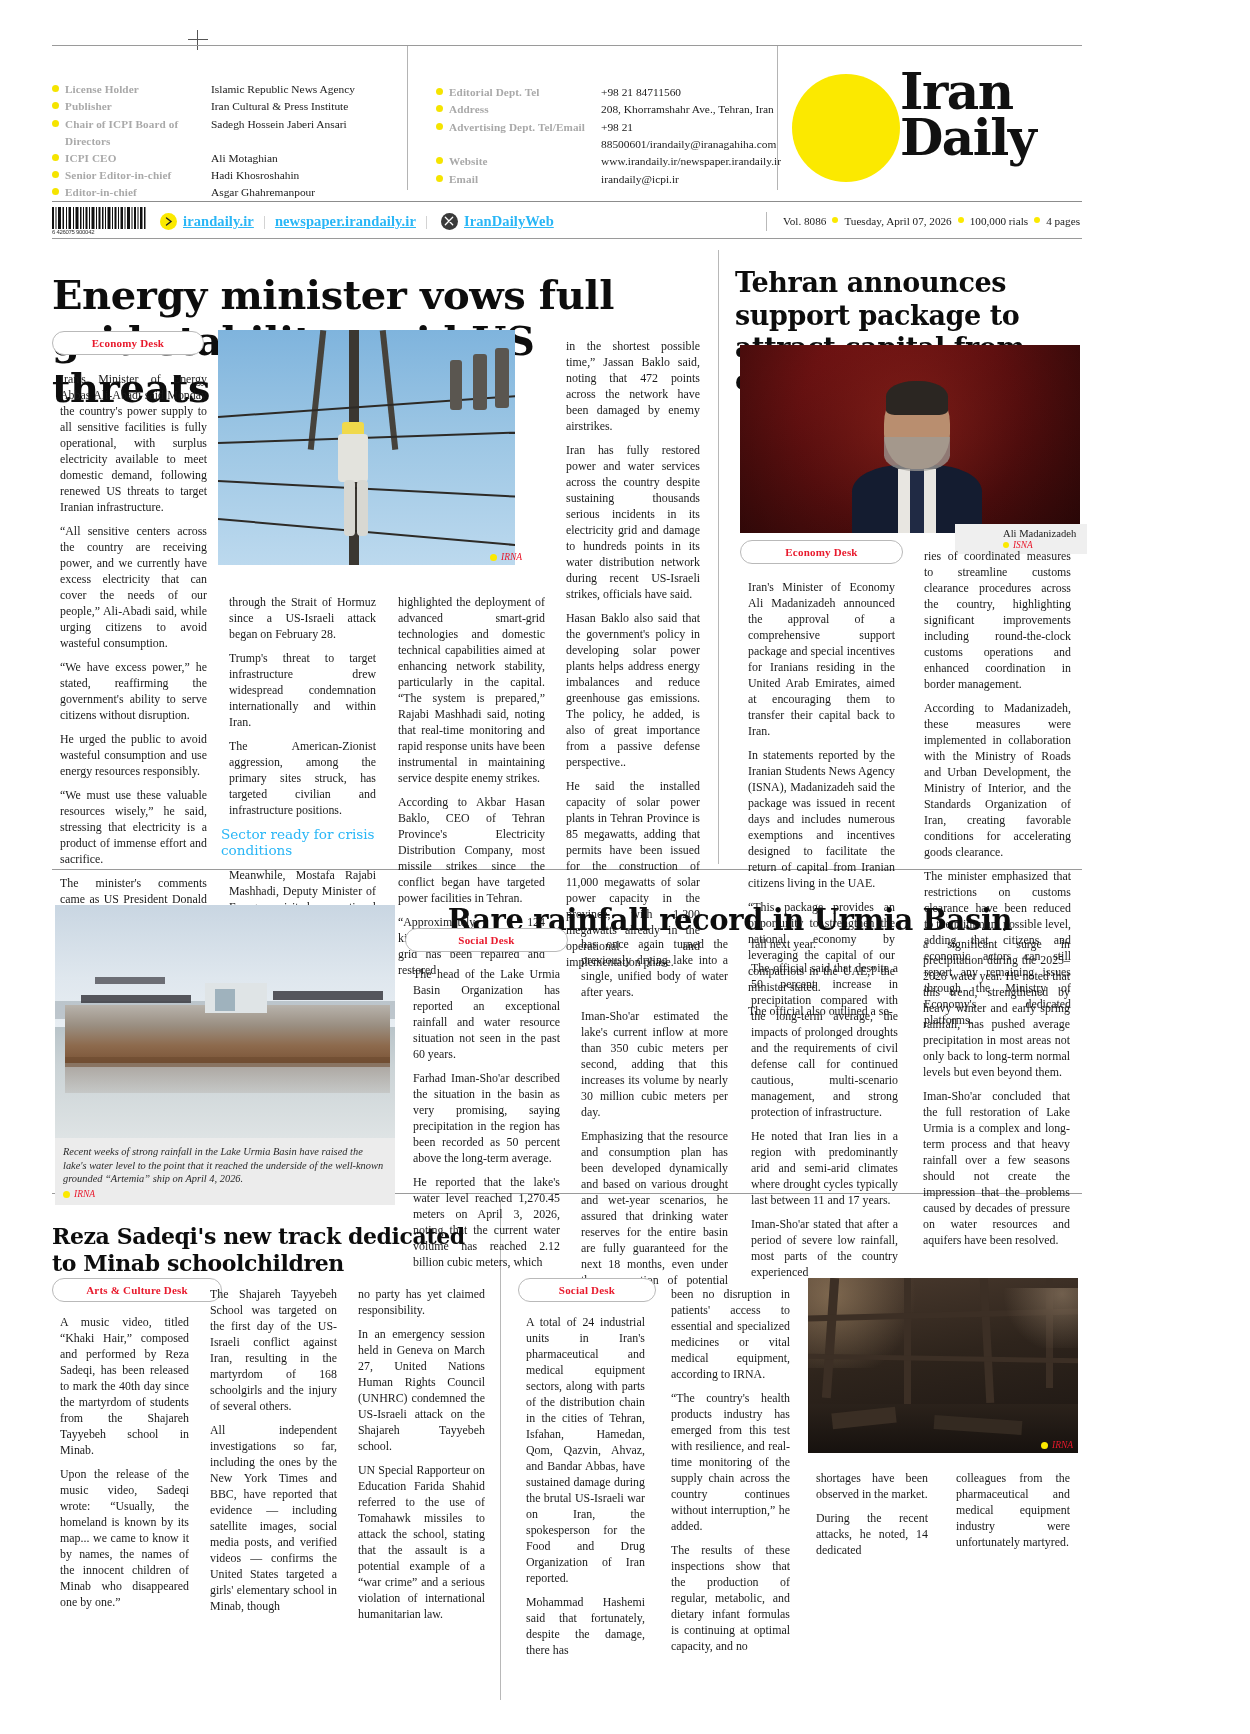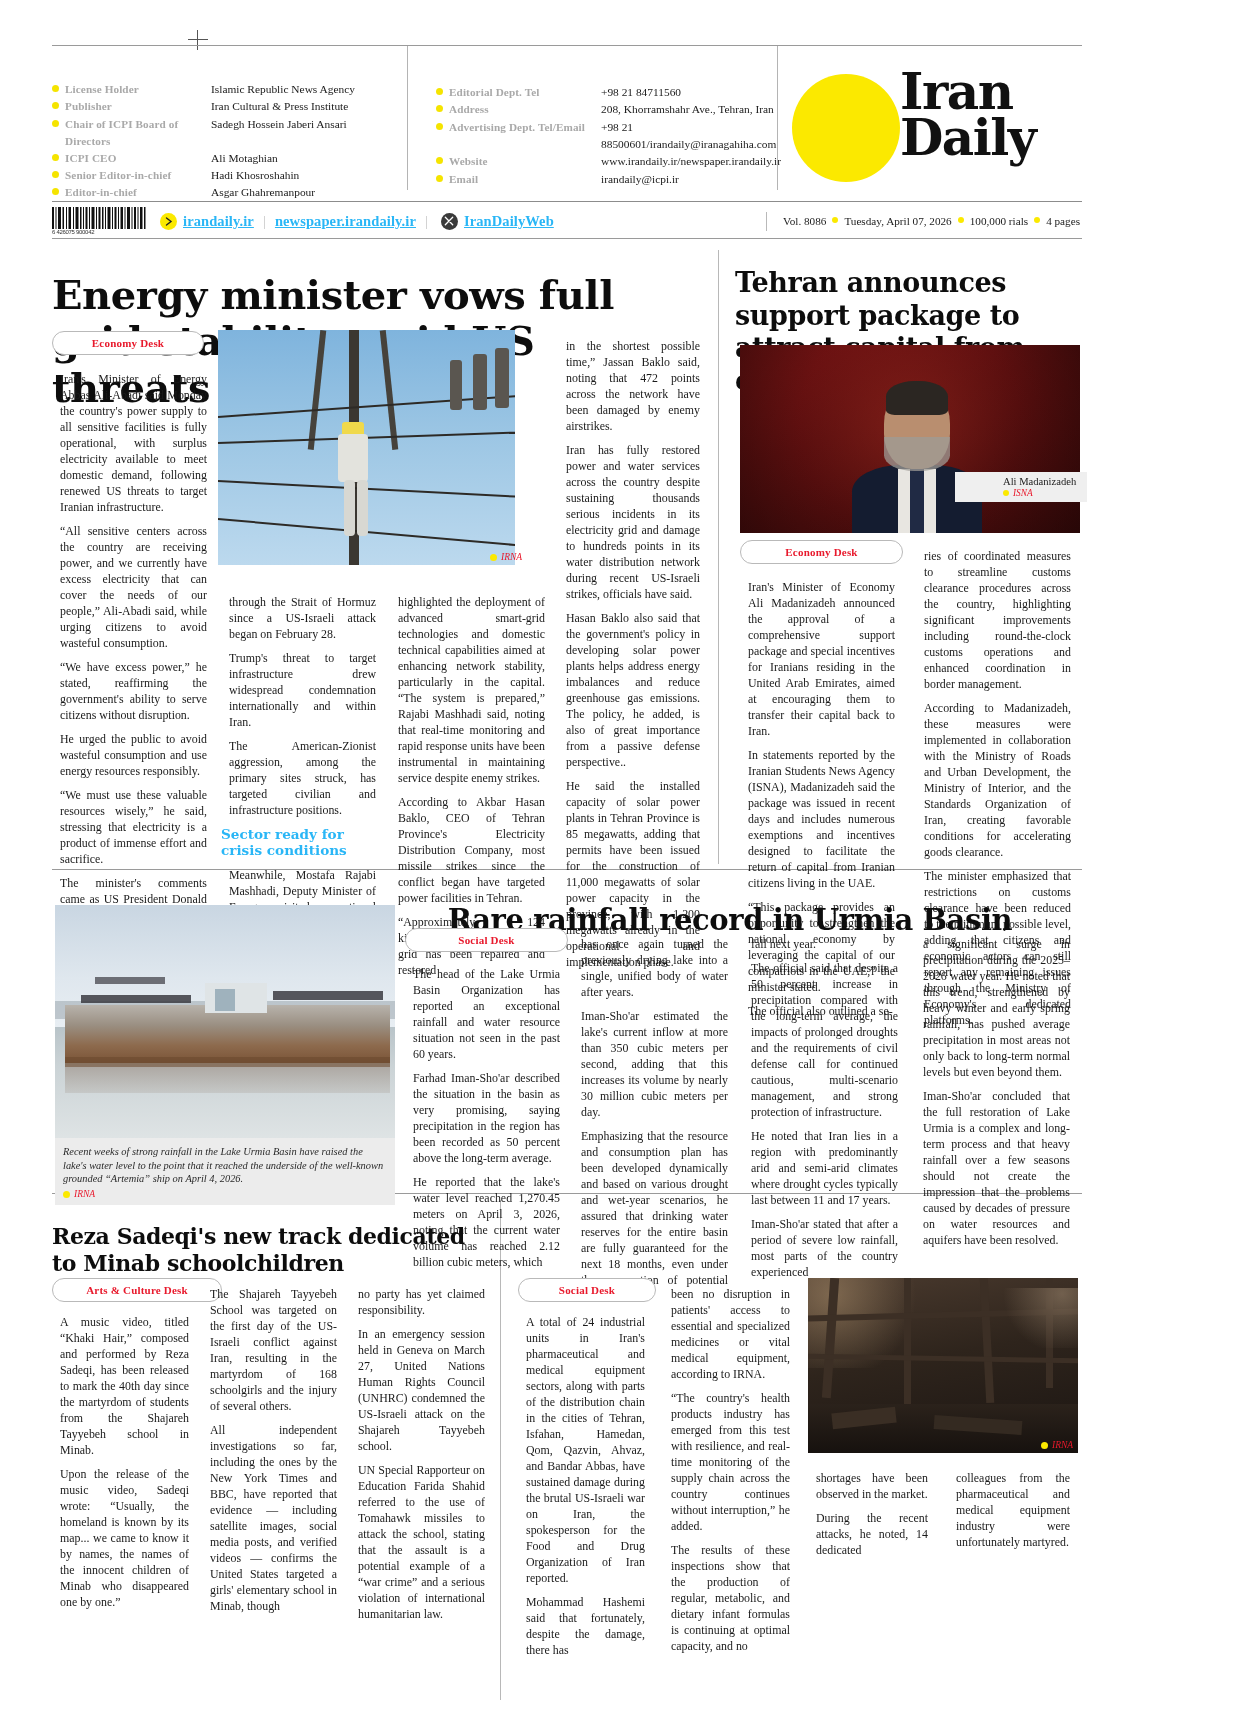--- a/index.html
+++ b/index.html
@@ -71,21 +71,21 @@
   .hl-e { position:absolute; left:518px; top:1205px; width:560px; font-size:26px; line-height:1.23; }
 
   
   .pill { border:1px solid #b9b9b9; border-radius:13px; height:24px; display:flex; align-items:center; justify-content:center;
           font-family:"Liberation Serif", serif; font-weight:700; font-size:11px; color:#e8192c; letter-spacing:.2px; background:#fff; }
 
   
   .col { position:absolute; font-family:"Liberation Serif", serif; font-size:11.9px; line-height:1.345; text-align:justify; color:#1a1a1a; }
   .col p { margin:8px; }
   .col p + p { margin-top:0px; }
-  .subhead { color:#29b6f6; font-family:"DejaVu Serif", serif; font-weight:700; font-size:13.6px; line-height:1.2; margin:7px 0 2px; text-align:left; }
+  .subhead { color:#29b6f6; font-family:"DejaVu Serif", serif; font-weight:400; font-size:13.6px; line-height:1.2; margin:7px 0 2px; text-align:left; }
 
   
   .photo { position:absolute; overflow:hidden; }
   .credit { position:absolute; font-family:"Liberation Serif", serif; font-style:italic; font-size:9.5px; color:#e8192c; display:flex; align-items:center; }
   .credit .cdot { width:7px; height:7px; border-radius:50%; background:#fbe900; margin-right:4px; }
   .capbox { position:absolute; background:#ececec; font-family:"Liberation Serif", serif; font-style:italic; font-size:10.4px; line-height:1.32; color:#2a2a2a; padding:7px 8px 6px 8px; }
   .namebox { position:absolute; background:#efefef; padding:4px 8px 4px 8px; font-family:"Liberation Serif", serif; font-size:10.6px; color:#1c1c1c; }
   .namebox .nm { font-style:normal; }
   .namebox .cr { font-style:italic; font-size:9.3px; color:#e8192c; display:flex; align-items:center; margin-top:1px;}
 
@@ -336,21 +336,21 @@
   <div class="photo" style="left:740px; top:345px; width:340px; height:188px;">
     <div class="pt-bg"></div>
     <div style="position:absolute; left:0; top:0; width:100%; height:100%; background:radial-gradient(circle at 50% 42%, rgba(150,40,30,.55) 0%, rgba(60,12,12,.1) 55%, rgba(25,5,5,.6) 100%);"></div>
     <div style="position:absolute; left:112px; top:120px; width:130px; height:70px; background:#141c30; border-radius:38% 38% 0 0;"></div>
     <div style="position:absolute; left:158px; top:124px; width:38px; height:66px; background:#e8e6e1;"></div>
     <div style="position:absolute; left:170px; top:124px; width:14px; height:66px; background:#202a44;"></div>
     <div style="position:absolute; left:144px; top:40px; width:66px; height:84px; background:#b98e6f; border-radius:46% 46% 42% 42%;"></div>
     <div style="position:absolute; left:146px; top:36px; width:62px; height:34px; background:#2b2622; border-radius:46% 46% 14% 14%;"></div>
     <div style="position:absolute; left:144px; top:92px; width:66px; height:34px; background:#9d9b96; border-radius:0 0 46% 46%; opacity:.75;"></div>
   </div>
-  <div class="namebox" style="left:955px; top:472px; width:132px;padding-left:48px;">
+  <div class="namebox" style="left:955px; top:524px; width:132px;padding-left:48px;">
     <div class="nm">Ali Madanizadeh</div>
     <div class="cr">
       <span class="cdot" style="width:6px;height:6px;border-radius:50%;background:#fbe900;margin-right:4px;"></span>
       <span>ISNA</span>
     </div>
   </div>
 
   <div class="pill" style="position:absolute; left:740px; top:540px; width:163px;">Economy Desk</div>
 
   <div class="col" style="left:740px; top:571px; width:163px;">

